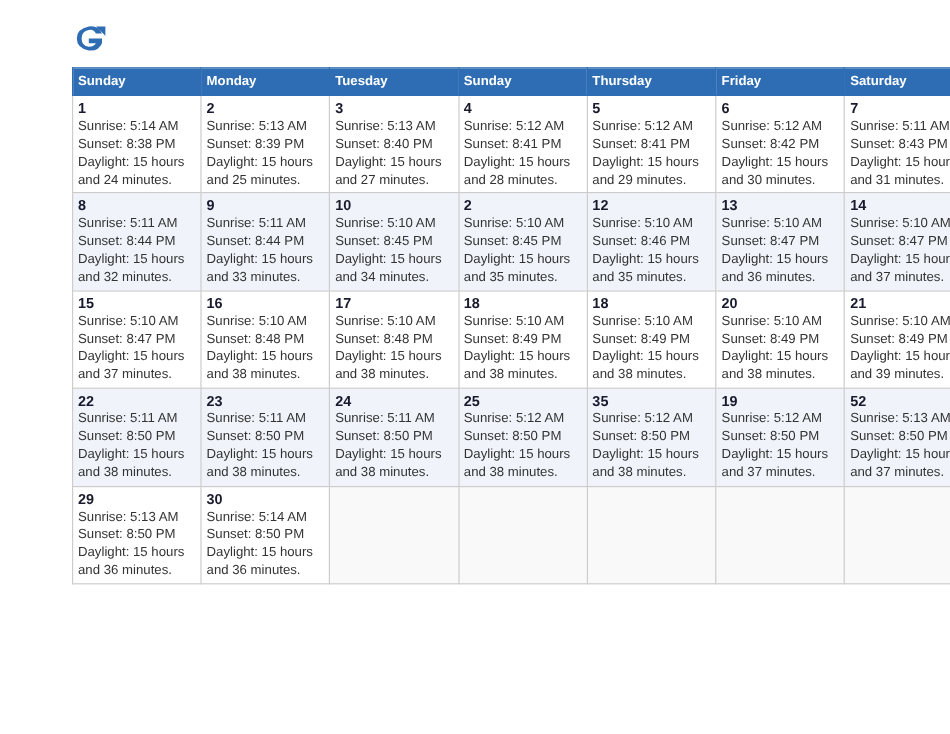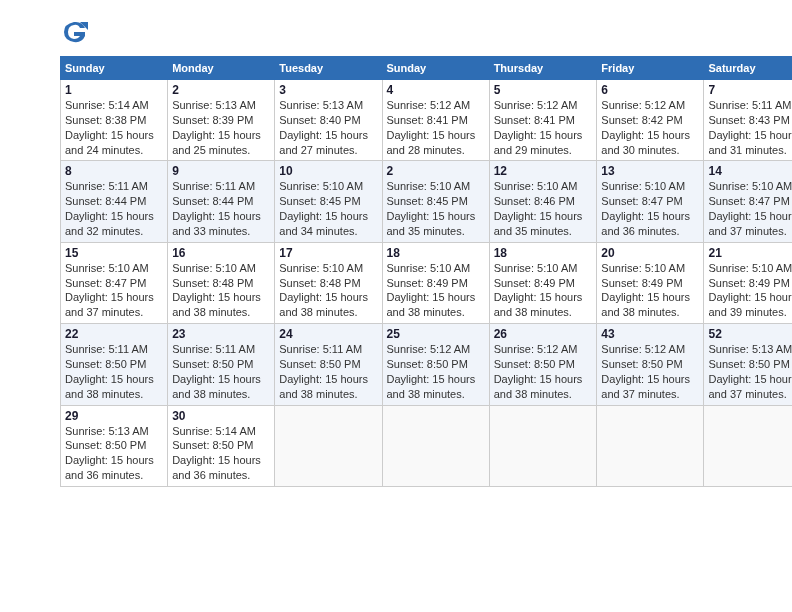--- a/index.html
+++ b/index.html
@@ -310,28 +310,28 @@
 and 38 minutes.</div>
           </td>
           <td>
             <div class="day-num">25</div>
             <div class="day-info" style="white-space: pre-line;">Sunrise: 5:12 AM
 Sunset: 8:50 PM
 Daylight: 15 hours
 and 38 minutes.</div>
           </td>
           <td>
-            <div class="day-num">26</div>
-            <div class="day-info" style="white-space: pre-line;">Sunrise: 5:12 AM
-Sunset: 8:50 PM
-Daylight: 15 hours
-and 38 minutes.</div>
-          </td>
-          <td>
-            <div class="day-num">43</div>
+            <div class="day-num">35</div>
+            <div class="day-info" style="white-space: pre-line;">Sunrise: 5:12 AM
+Sunset: 8:50 PM
+Daylight: 15 hours
+and 38 minutes.</div>
+          </td>
+          <td>
+            <div class="day-num">19</div>
             <div class="day-info" style="white-space: pre-line;">Sunrise: 5:12 AM
 Sunset: 8:50 PM
 Daylight: 15 hours
 and 37 minutes.</div>
           </td>
           <td>
             <div class="day-num">52</div>
             <div class="day-info" style="white-space: pre-line;">Sunrise: 5:13 AM
 Sunset: 8:50 PM
 Daylight: 15 hours

